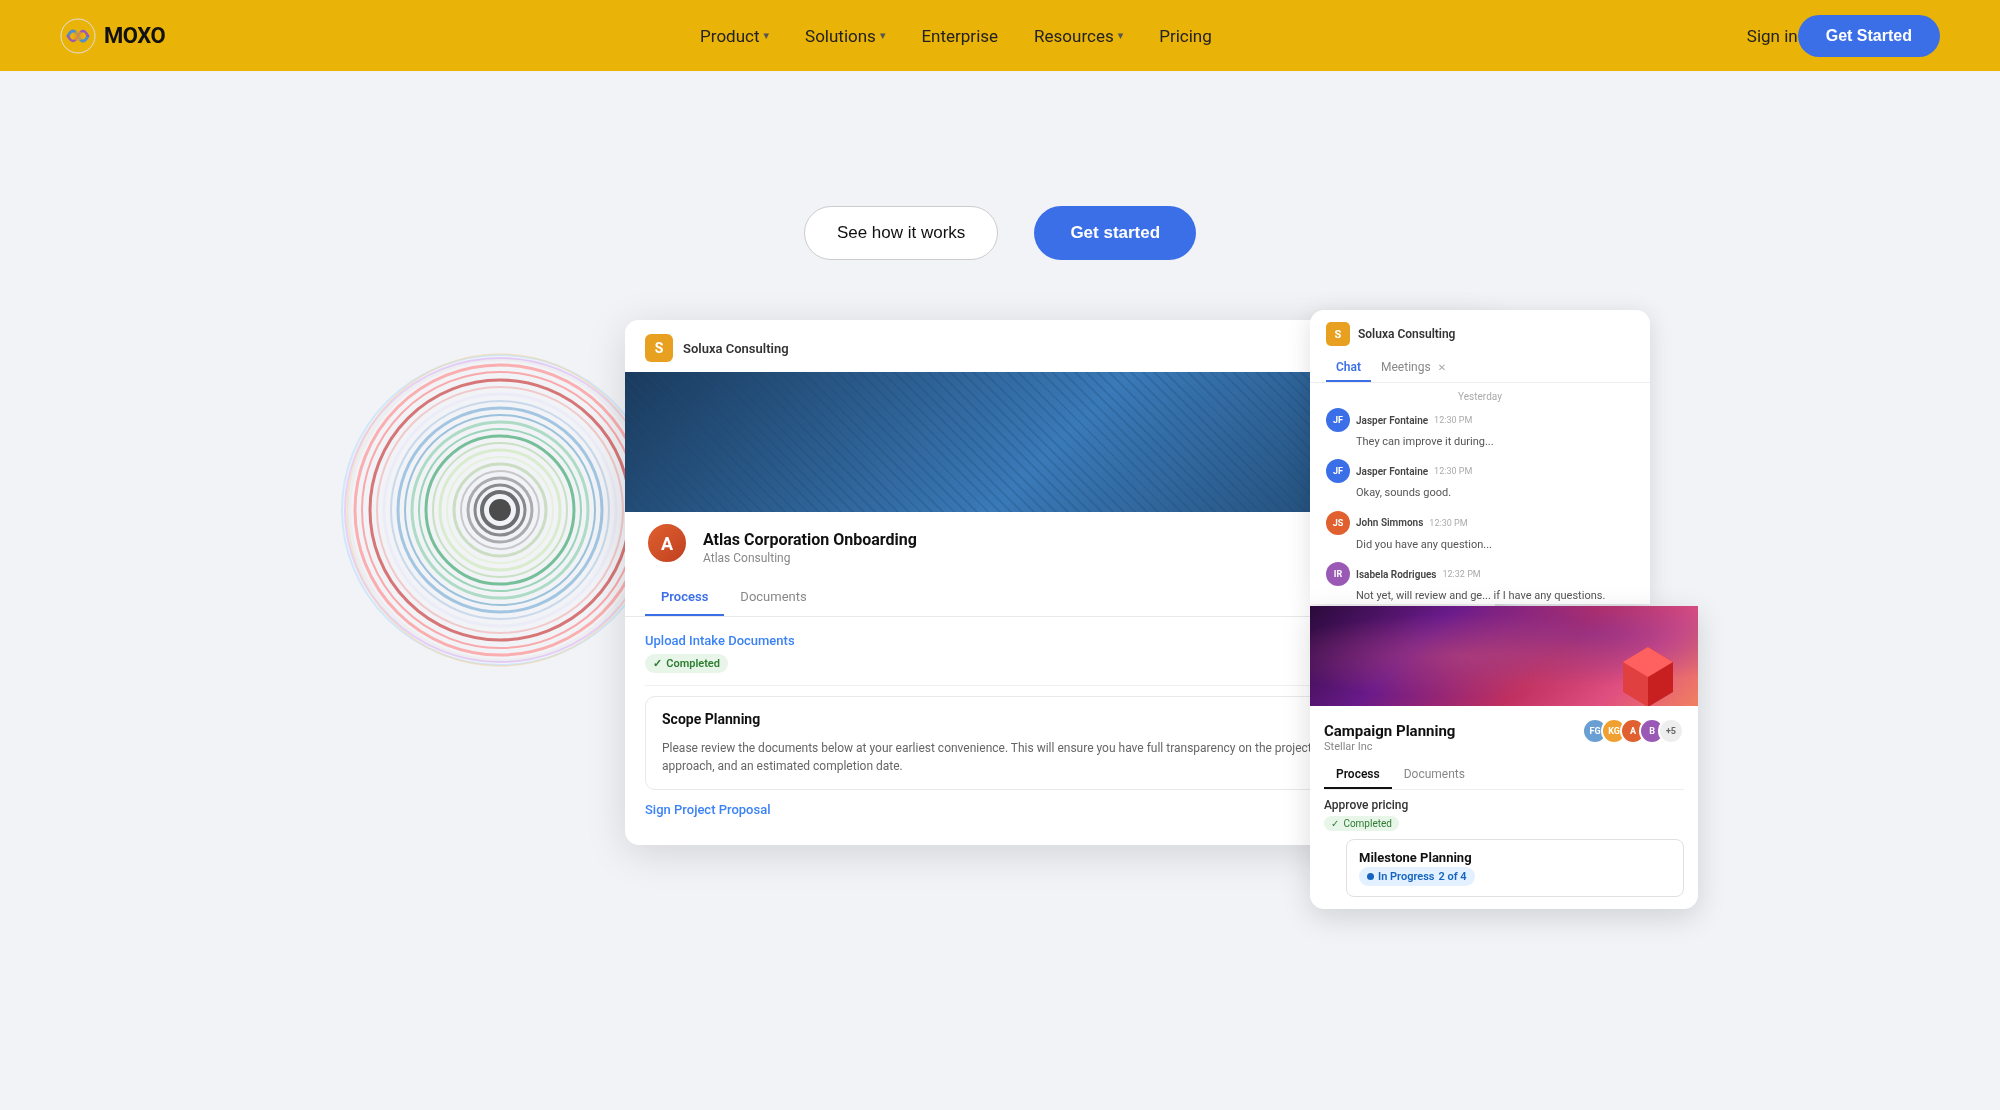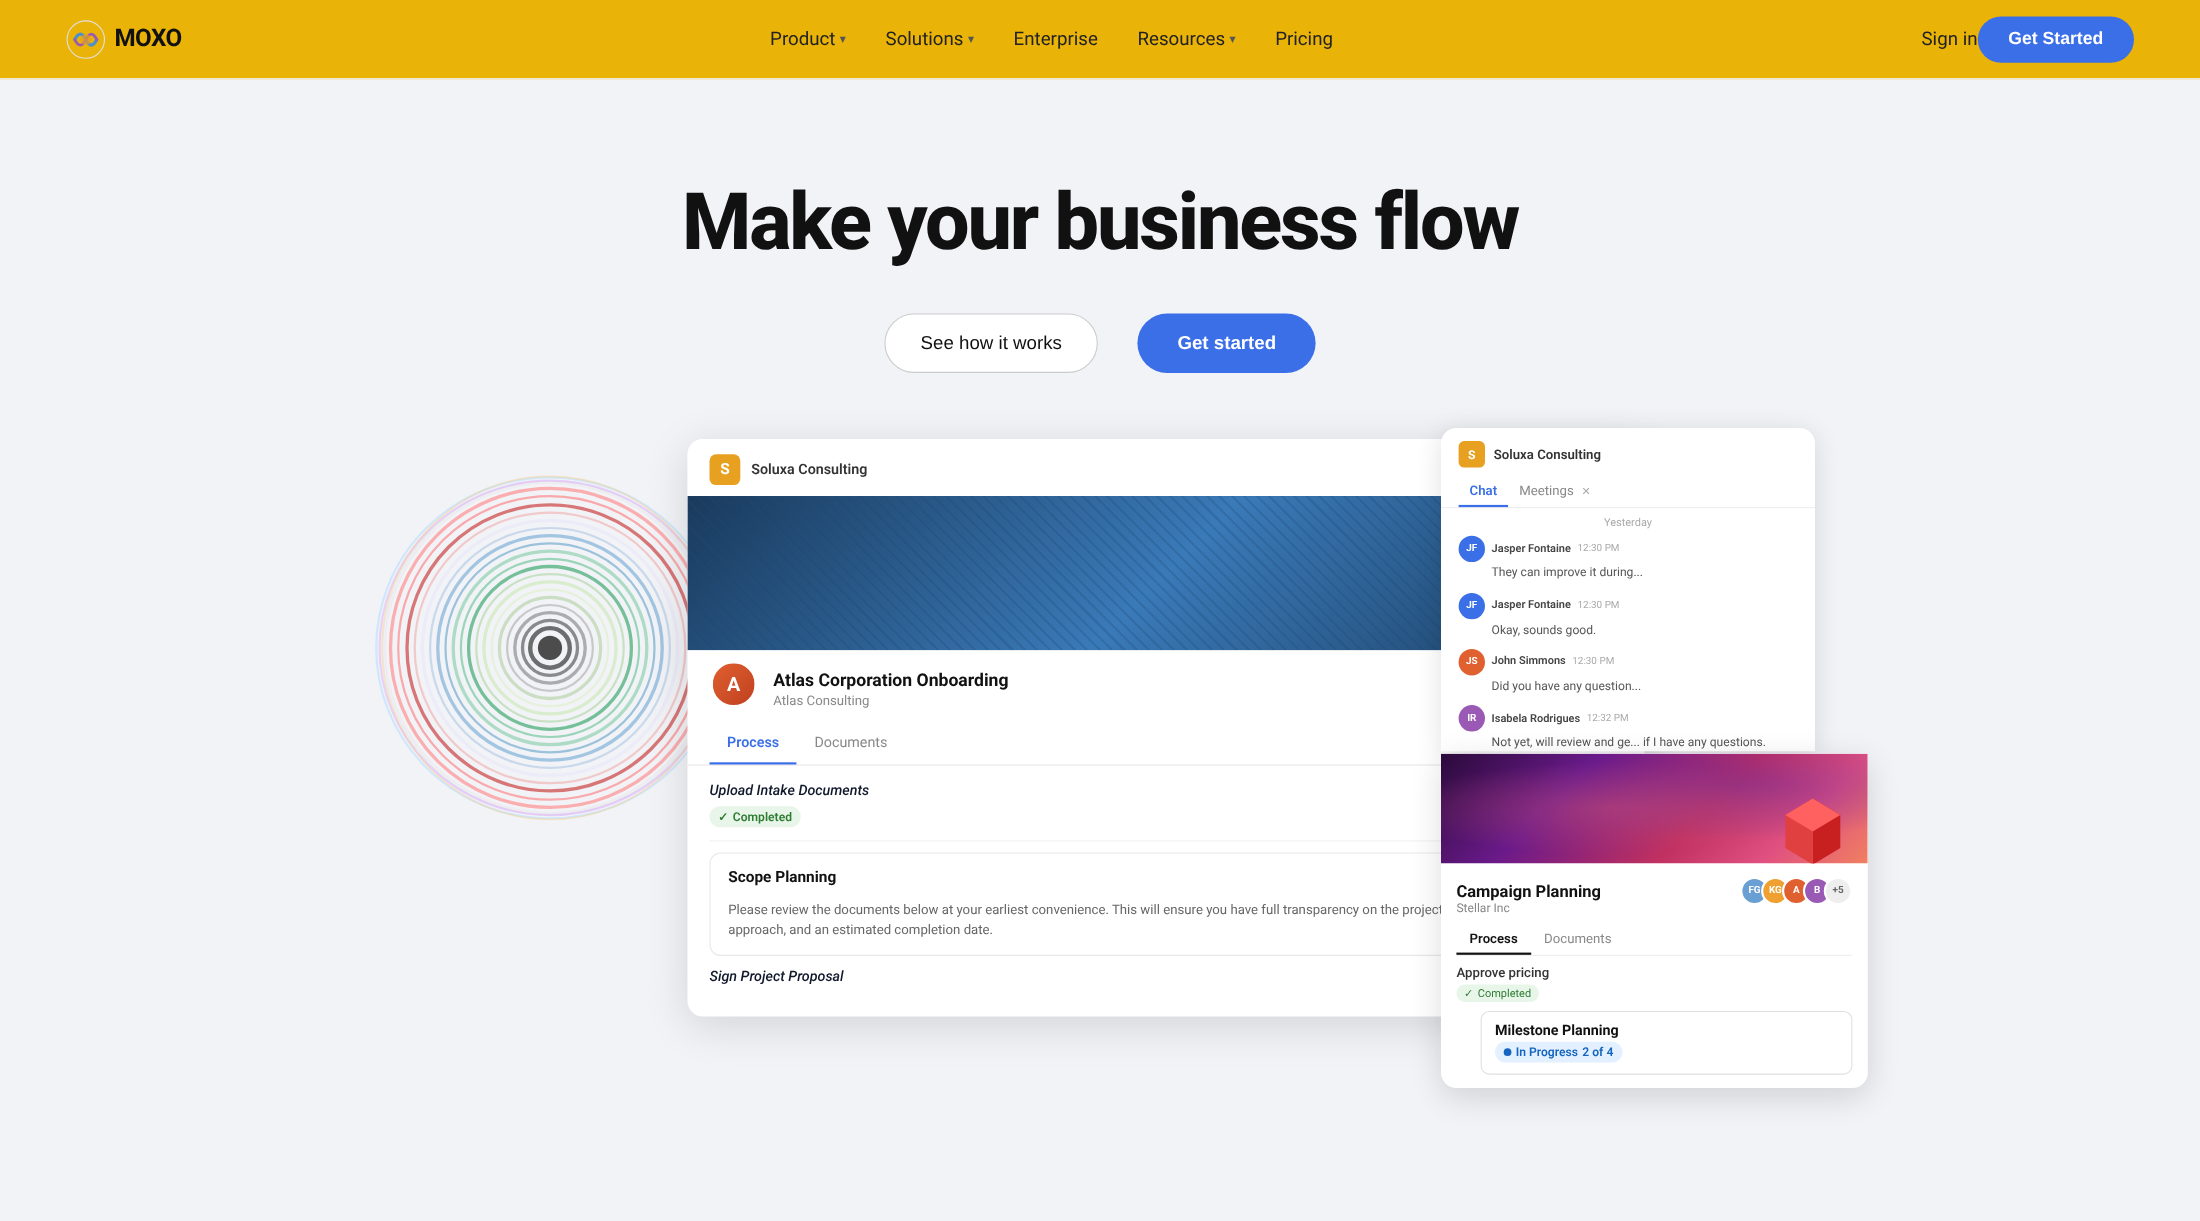--- a/index.html
+++ b/index.html
@@ -124,21 +124,21 @@
     .dash-tab {
       padding: 10px 16px; font-size: 13px; color: #888; cursor: pointer; border-bottom: 2px solid transparent;
     }
     .dash-tab.active { color: #3B6FE8; border-bottom-color: #3B6FE8; font-weight: 600; }
 
     
     .dashboard-content { padding: 16px 20px; }
     .task-item {
       margin-bottom: 12px;
     }
-    .task-label { font-size: 13px; color: #0f172a; font-weight: 500; margin-bottom: 4px; font-style: italic; }
+    .task-label { font-size: 13px; color: #3b82f6; font-weight: 500; margin-bottom: 4px; }
     .task-status {
       display: inline-flex; align-items: center; gap: 4px;
       font-size: 11px; font-weight: 600; padding: 3px 8px; border-radius: 20px;
     }
     .status-completed { background: #e8f5e9; color: #2e7d32; }
     .status-inprogress { background: #e3f0ff; color: #1565c0; }
     .task-divider { height: 1px; background: #f0f0f0; margin: 8px 0; }
 
     
     .scope-card {
@@ -266,21 +266,20 @@
     </a>
   </div>
 
   <div class="nav-actions">
     <a class="sign-in">Sign in</a>
     <button class="get-started-btn">Get Started</button>
   </div>
 </nav>
 
 <section class="hero">
-  <h1 class="hero-title">Make your business flow</h1>
 
   <div class="hero-buttons">
     <button class="see-how-btn">See how it works</button>
     <button class="get-started-hero-btn">Get started</button>
   </div>
 
   <div class="hero-visuals">
 
     <div class="spiral-circle">
       <svg viewBox="0 0 320 320" width="320" height="320">

